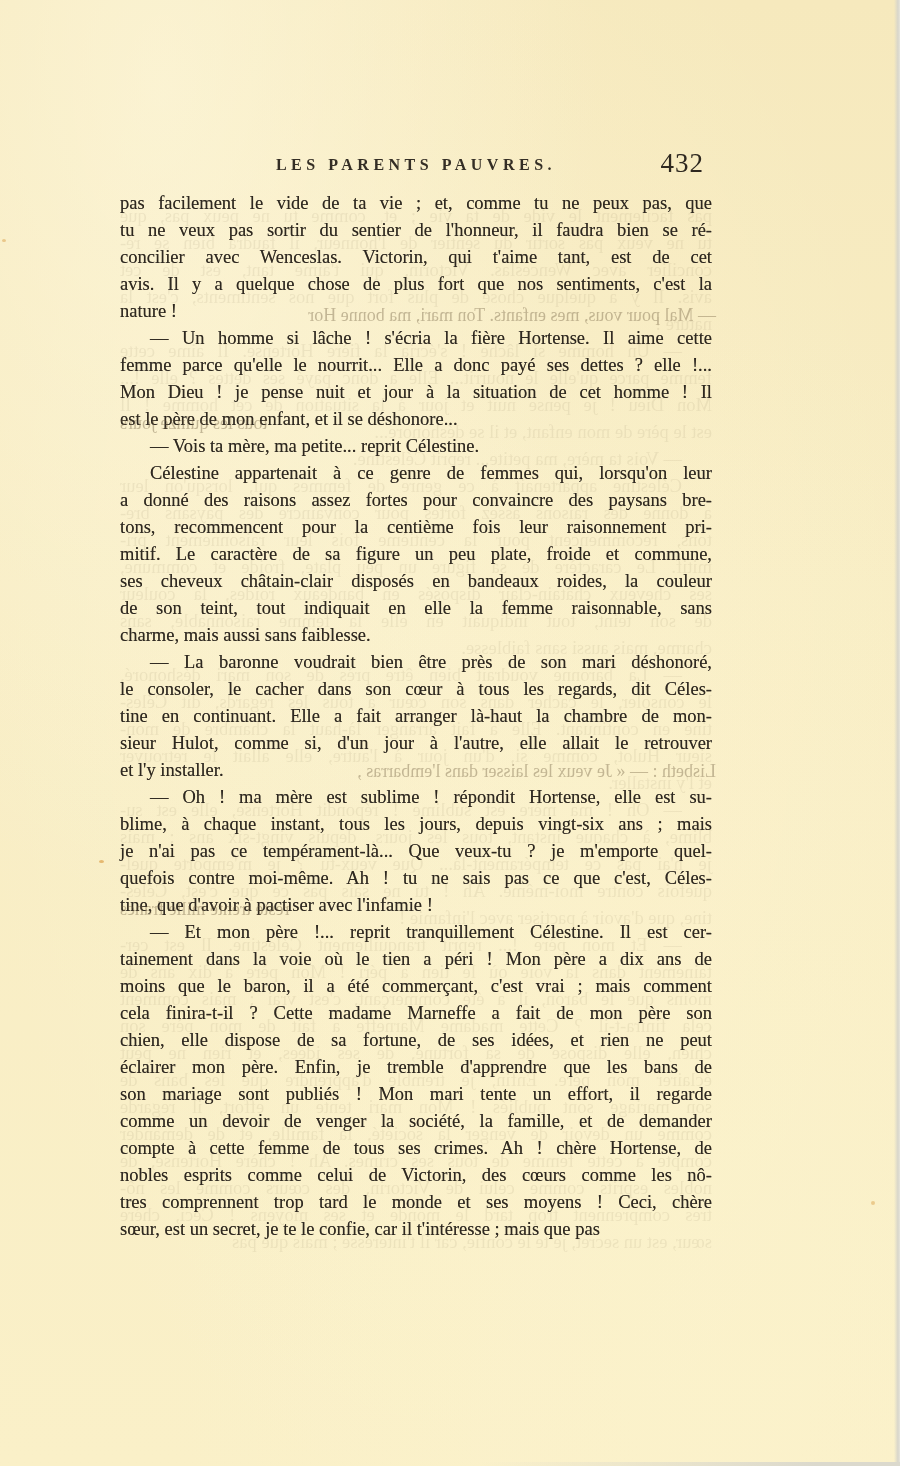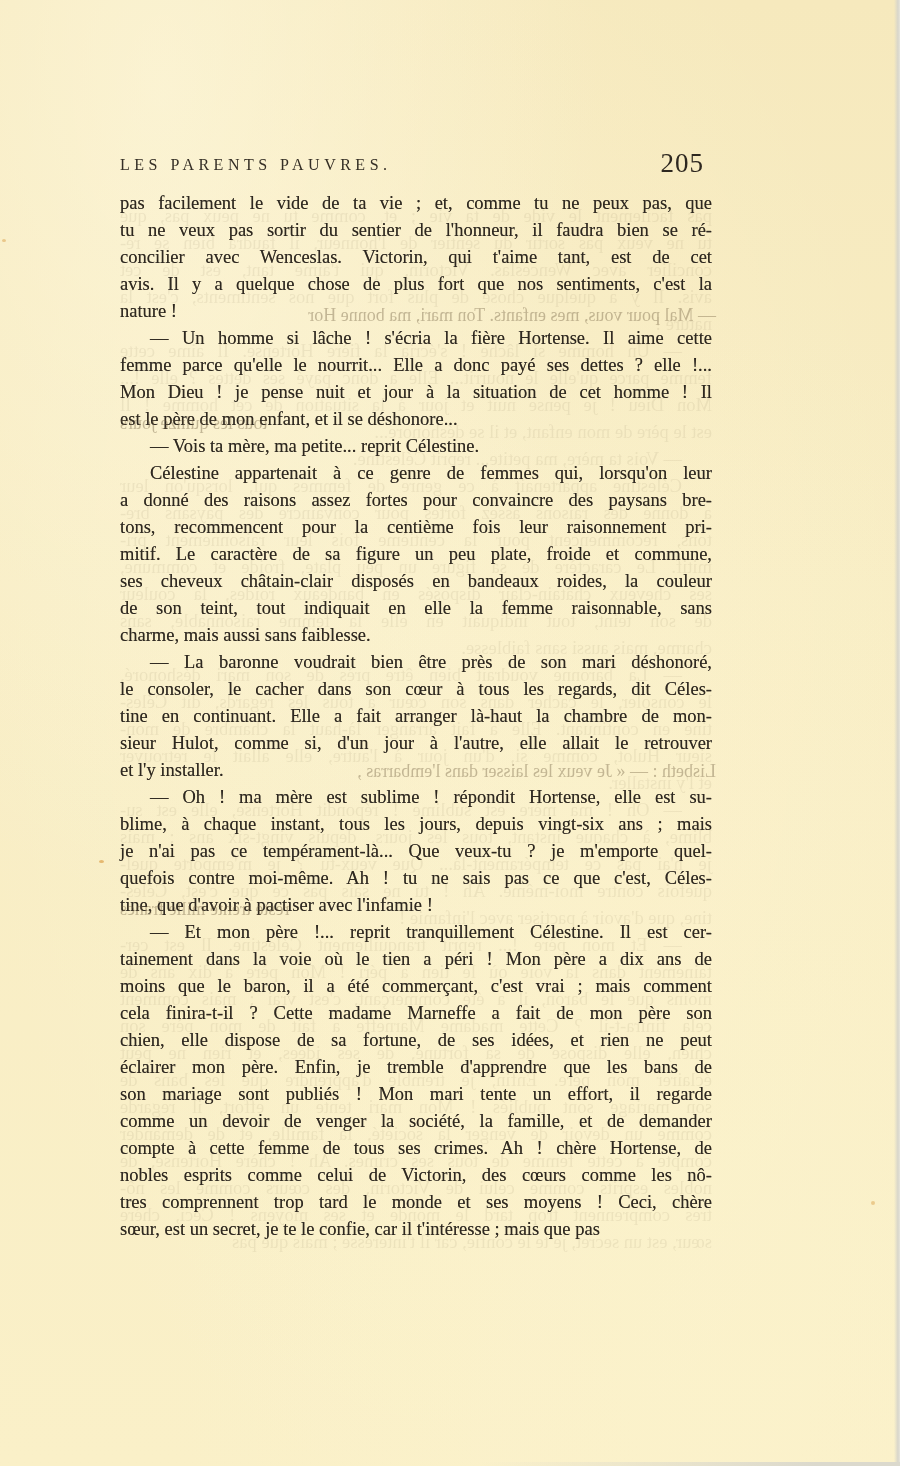--- a/index.html
+++ b/index.html
@@ -26,23 +26,23 @@
   .header {
     position: absolute;
     left: 120px;
     top: 150px;
     width: 592px;
     height: 34px;
   }
   .running-title {
     position: absolute;
     left: 0; right: 0; top: 6px;
-    text-align: left;
+    text-align: center;
     font-size: 16px;
-    font-weight: normal;
+    font-weight: bold;
     letter-spacing: 4.5px;
     color: #342e25;
   }
   .page-number {
     position: absolute;
     right: 8px; top: -2px;
     font-size: 27px;
     letter-spacing: 1px;
     color: #2e2820;
   }
@@ -169,21 +169,21 @@
           <div class="line">compte à cette femme de tous ses crimes. Ah ! chère Hortense, de</div>
           <div class="line">nobles esprits comme celui de Victorin, des cœurs comme les nô-</div>
           <div class="line">tres comprennent trop tard le monde et ses moyens ! Ceci, chère</div>
           <div class="line last">sœur, est un secret, je te le confie, car il t'intéresse ; mais que pas</div>
         </div>
       </div>
   </div>
 
   <div class="header">
     <div class="running-title">LES PARENTS PAUVRES.</div>
-    <div class="page-number">205</div>
+    <div class="page-number">432</div>
   </div>
 
   <div class="text-body">
       <div class="para">
         <div class="line">pas facilement le vide de ta vie ; et, comme tu ne peux pas, que</div>
         <div class="line">tu ne veux pas sortir du sentier de l'honneur, il faudra bien se ré-</div>
         <div class="line">concilier avec Wenceslas. Victorin, qui t'aime tant, est de cet</div>
         <div class="line">avis. Il y a quelque chose de plus fort que nos sentiments, c'est la</div>
         <div class="line last">nature !</div>
       </div>

